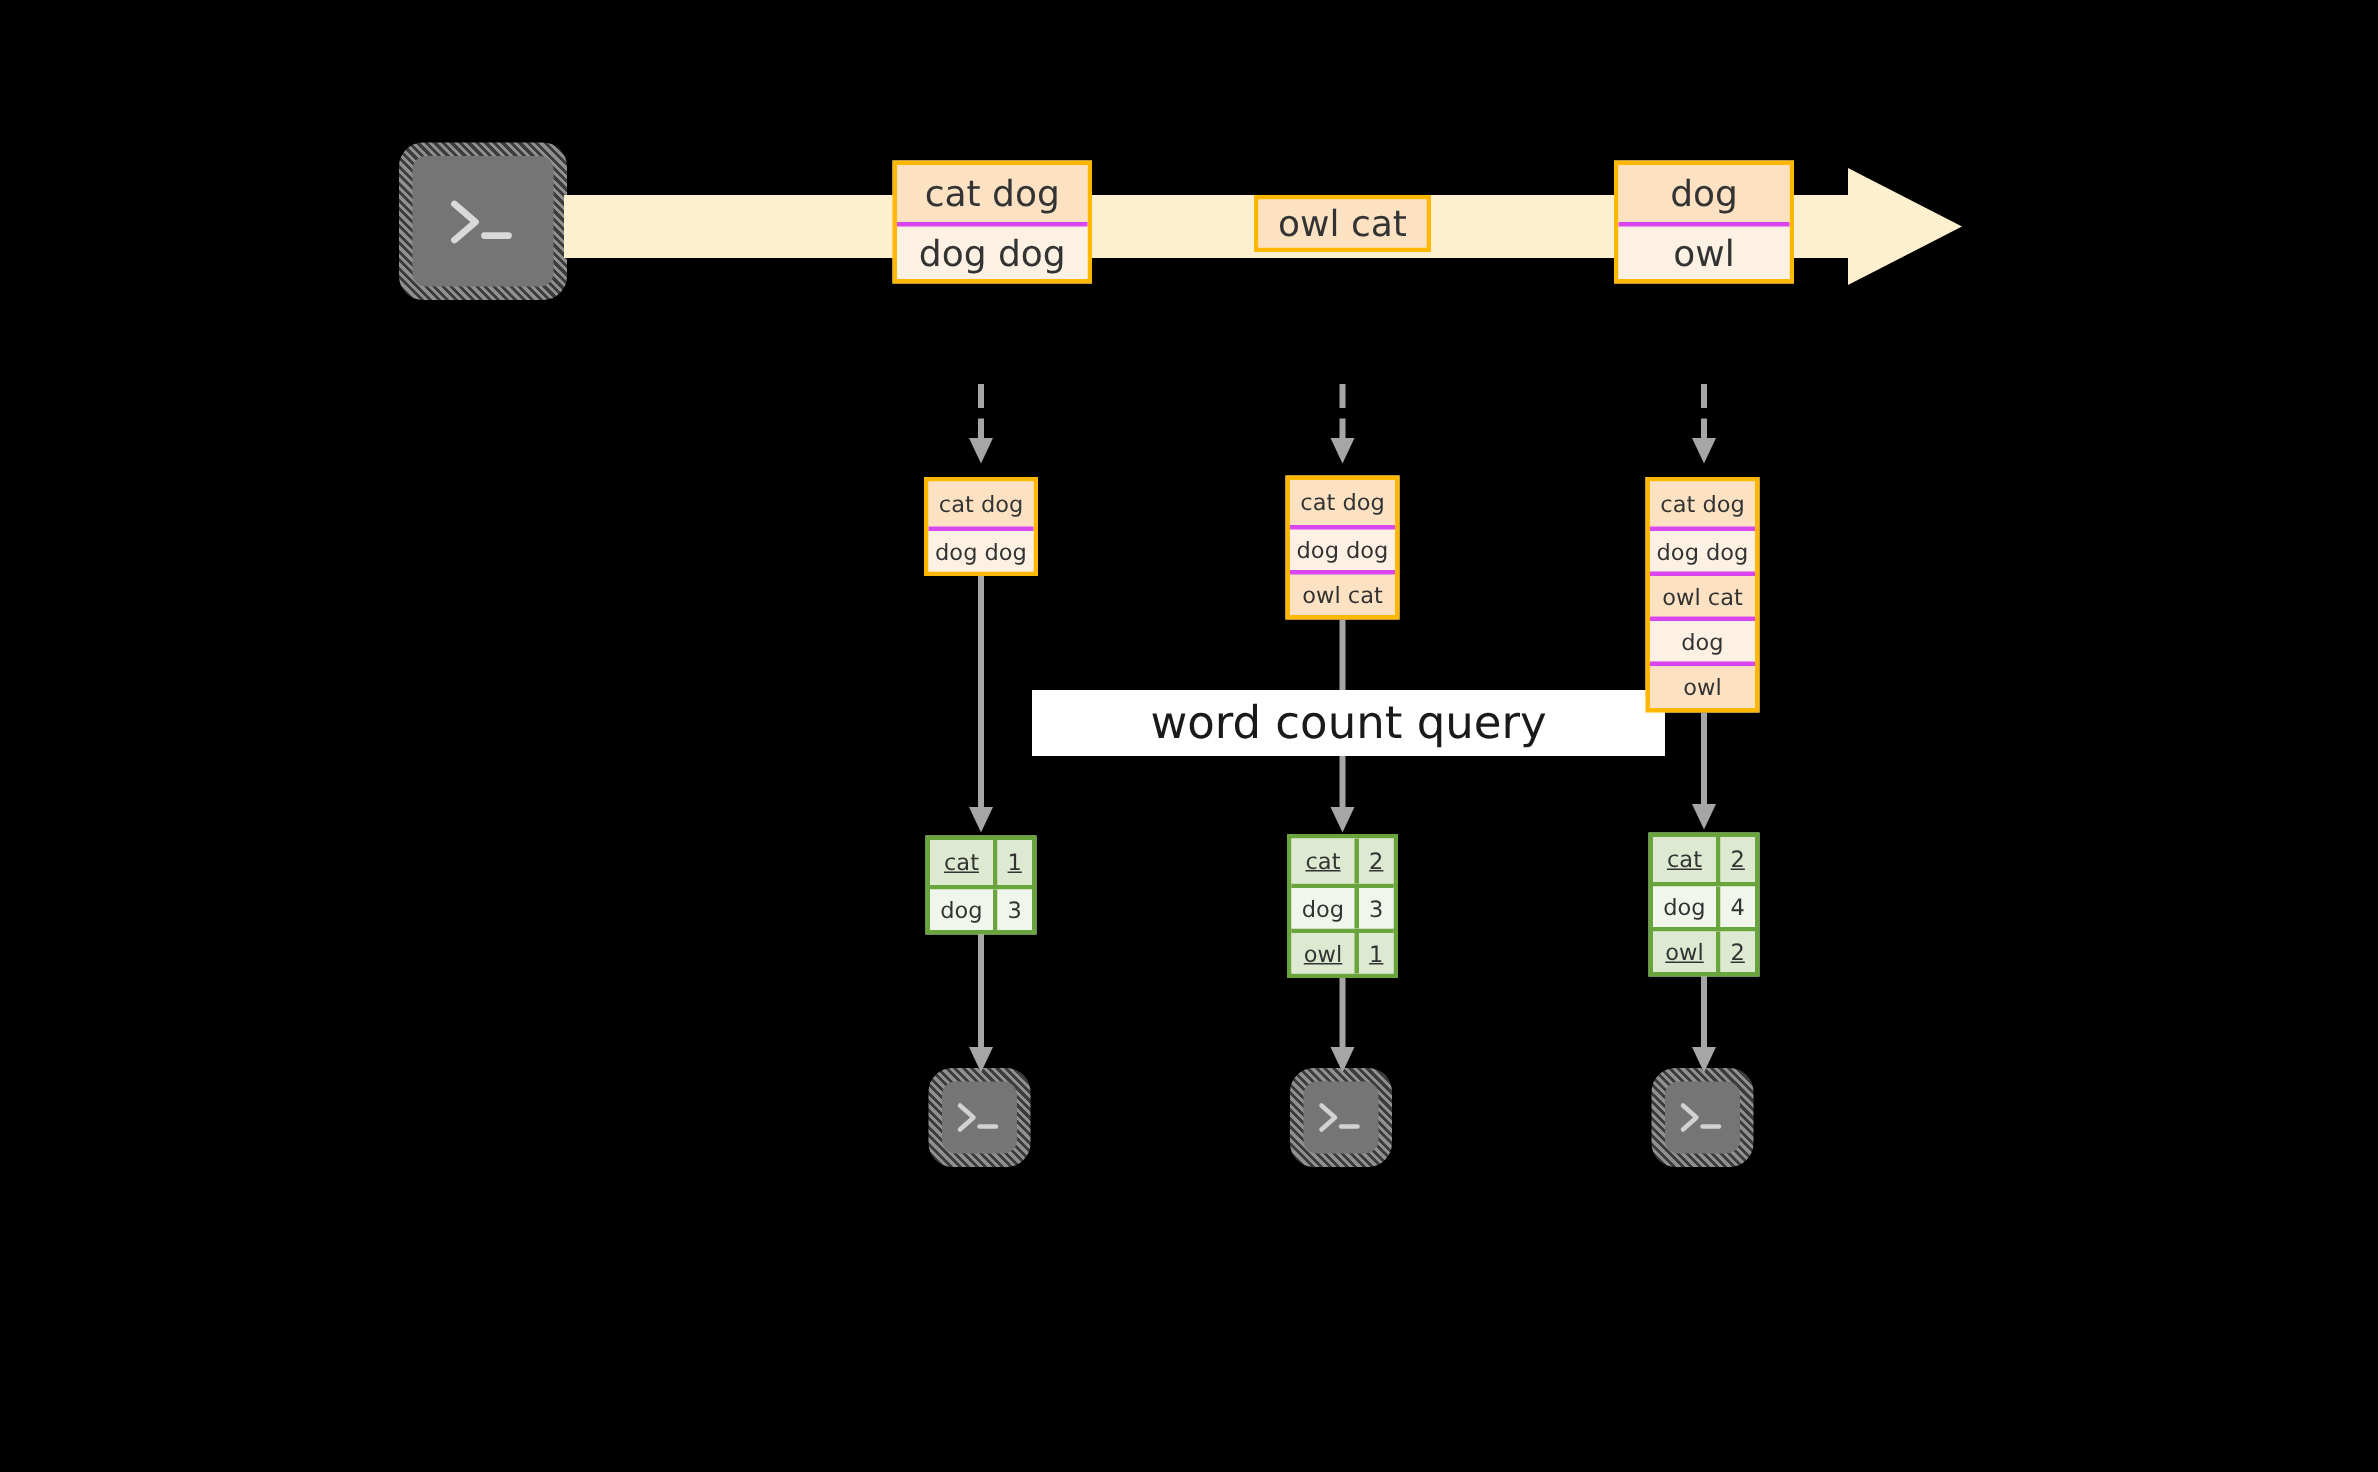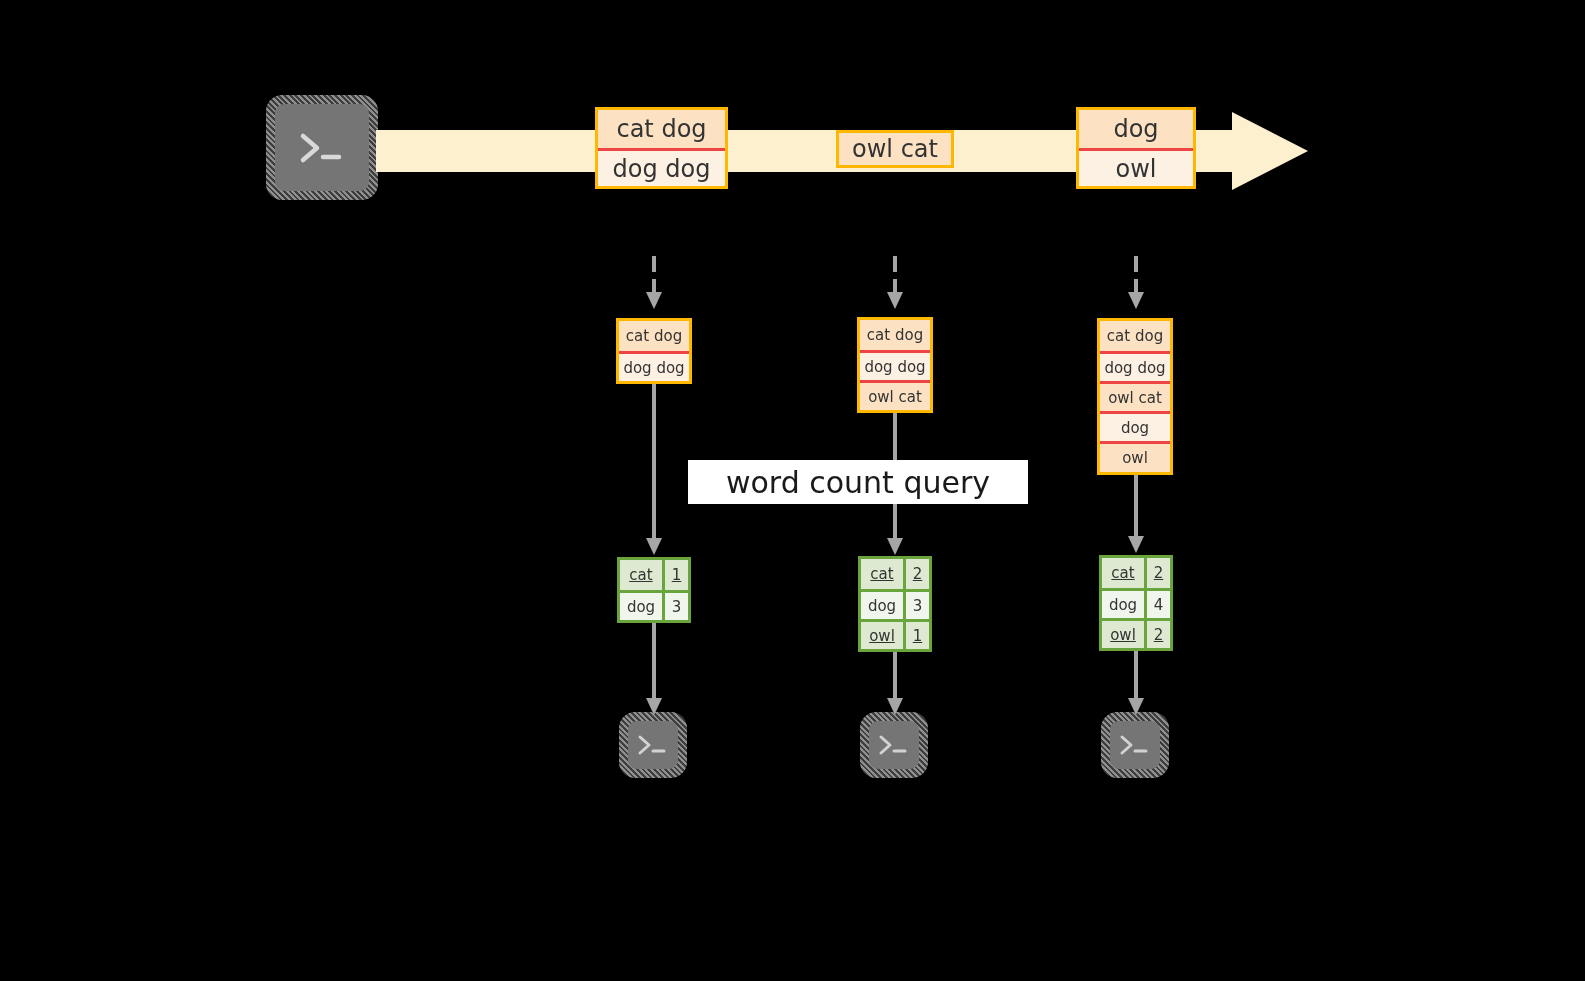--- a/index.html
+++ b/index.html
@@ -68,21 +68,21 @@
     z-index: 6;
   }
   .recbox .row {
     box-sizing: border-box;
     display: flex;
     align-items: center;
     justify-content: center;
     color: #333333;
     white-space: nowrap;
   }
-  .recbox .row + .row { border-top: 3px solid #ef4444; }
+  .recbox .row + .row { border-top: 3px solid #d946ef; }
   .row.shade-a { background: #fce2c3; }
   .row.shade-b { background: #fdf1e3; }
 
   
   .greenbox {
     position: absolute;
     box-sizing: border-box;
     border: 3px solid #6aa43c;
     z-index: 6;
     background: #eef4e7;
@@ -304,17 +304,17 @@
   <div class="terminal" style="left:1101px; top:712px; width:68px; height:66px;">
     <span class="hatch"></span>
     <span class="inner">
       <svg width="38" height="26" viewBox="0 0 38 26">
         <path d="M6,5 L15,13 L6,21" fill="none" stroke="#d2d2d2" stroke-width="3" stroke-linecap="round" stroke-linejoin="round"></path>
         <path d="M19,19 L30,19" fill="none" stroke="#d2d2d2" stroke-width="3" stroke-linecap="round"></path>
       </svg>
     </span>
   </div>
 
-  <div class="banner" style="left:688px; top:460px; width:340px; height:44px; font-size:30px;">word count query</div>
+  <div class="banner" style="left:688px; top:460px; width:422px; height:44px; font-size:30px;">word count query</div>
 
   <div class="abs" style="left:652px; top:460px; width:4px; height:44px; background:#a6a6a6; z-index:6;"></div>
 
 </div>
 
 </body></html>

